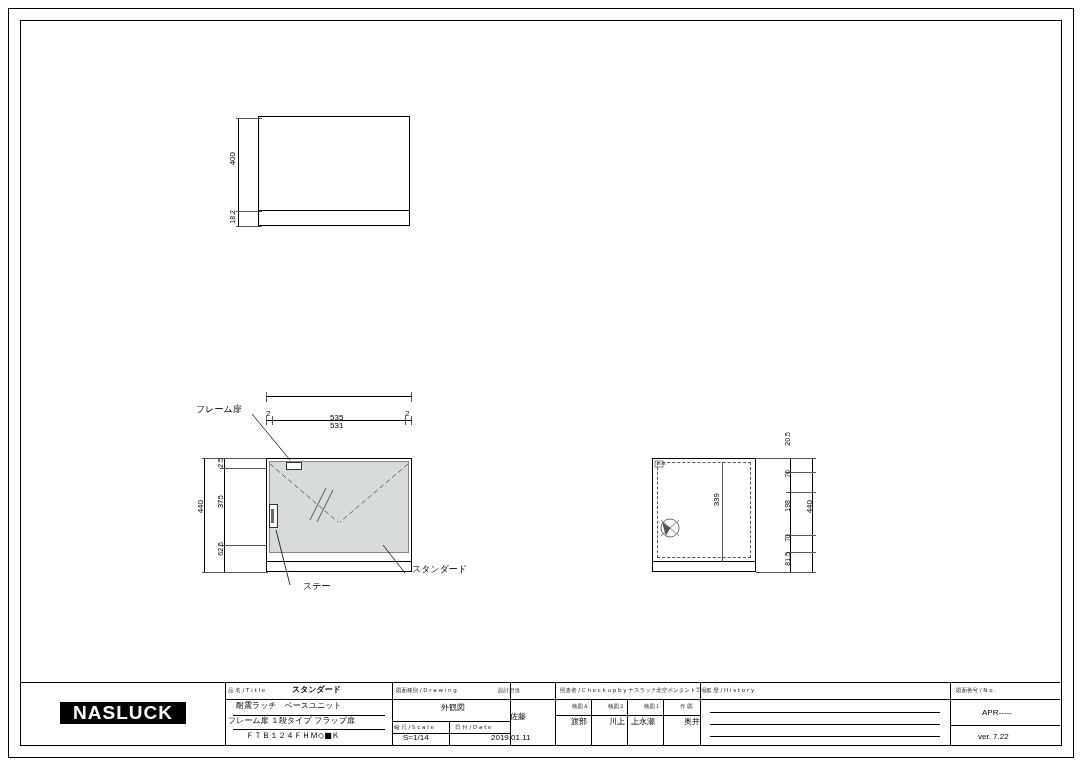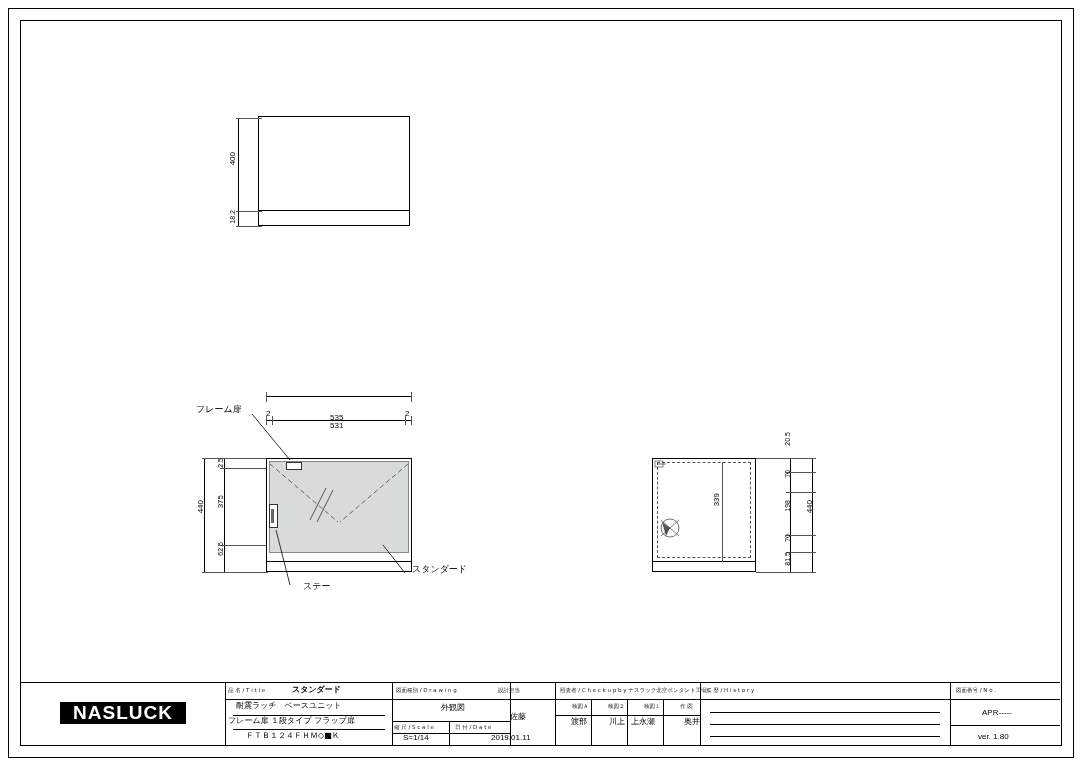--- a/index.html
+++ b/index.html
@@ -207,15 +207,15 @@
   <div class="lbl tb-t jp" style="left:680px;top:702px;">作 図</div>
   <div class="lbl tb-m jp" style="left:571px;top:717px;">渡部</div>
   <div class="lbl tb-m jp" style="left:609px;top:717px;">川上</div>
   <div class="lbl tb-m jp" style="left:631px;top:717px;">上永瀬</div>
   <div class="lbl tb-m jp" style="left:684px;top:717px;">奥井</div>
 
   <div class="lbl tb-t jp" style="left:706px;top:686px;">履 歴 / H i s t o r y</div>
 
   <div class="lbl tb-t jp" style="left:956px;top:686px;">図面番号 / N o .</div>
   <div class="lbl tb-m" style="left:982px;top:708px;">APR-----</div>
-  <div class="lbl tb-m" style="left:978px;top:732px;">ver. 1.80</div>
+  <div class="lbl tb-m" style="left:978px;top:732px;">ver. 7.22</div>
 
 </div>
 
 </body></html>

